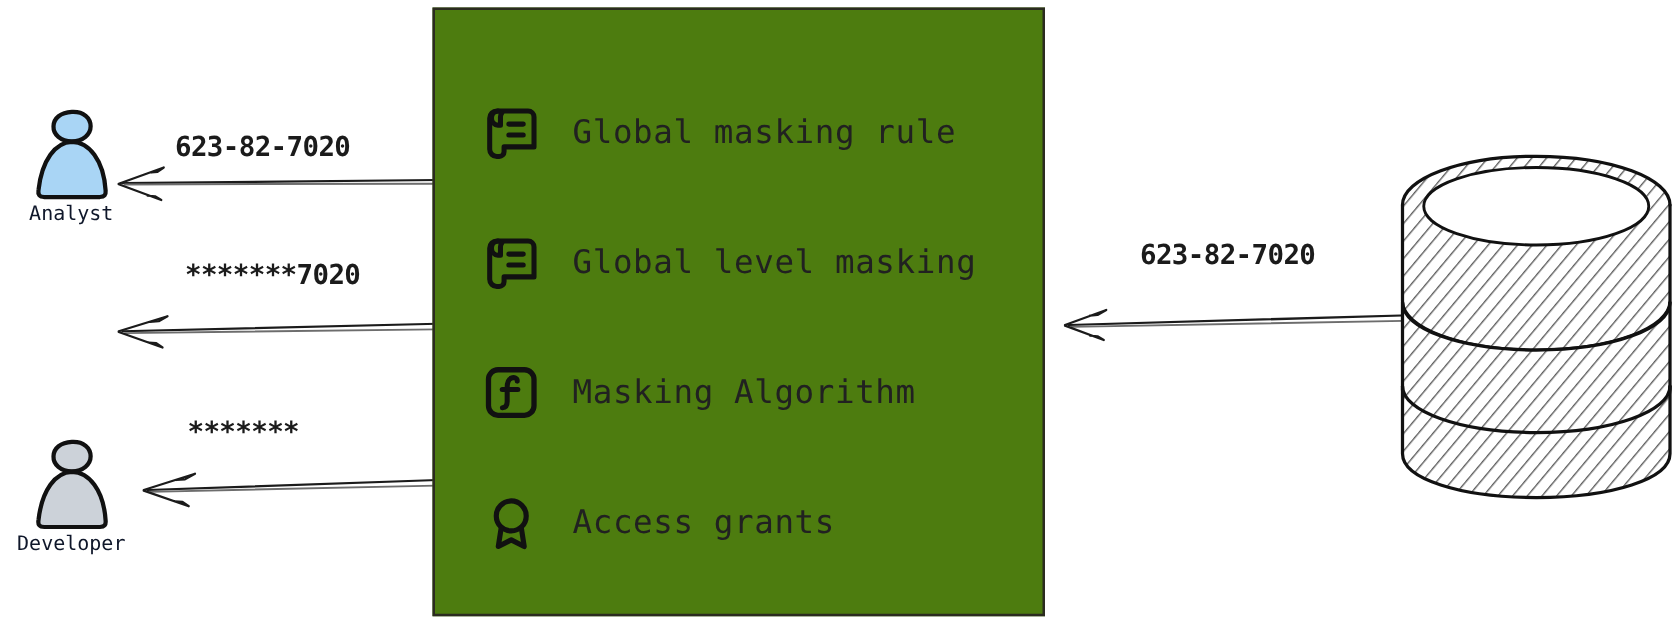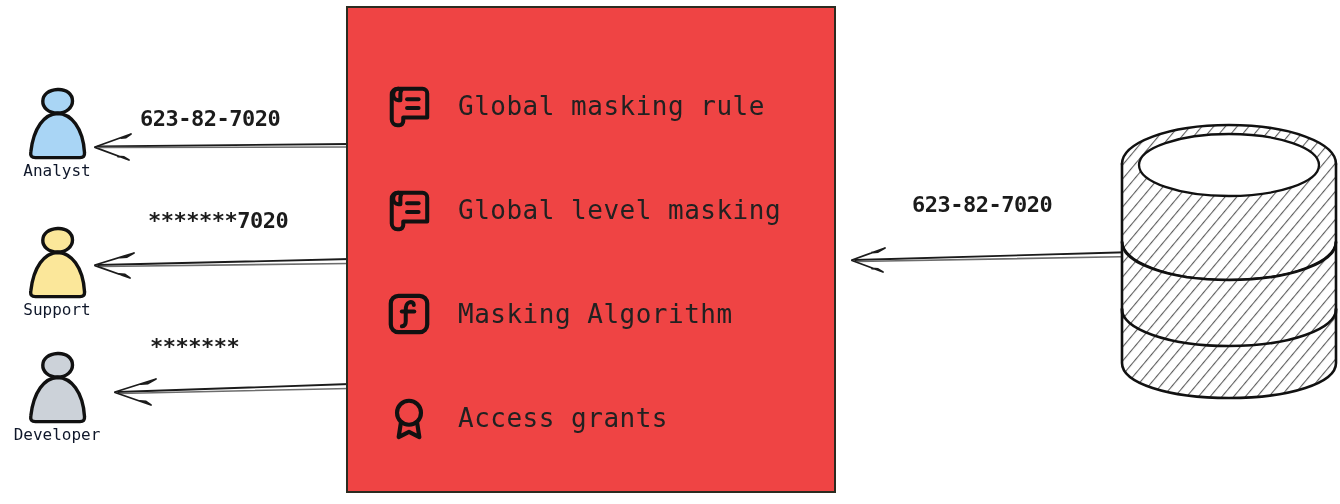--- a/index.html
+++ b/index.html
@@ -73,21 +73,21 @@
   #arrow-developer { left: 108px; top: 370px;  width: 242px; height: 42px; }
   #arrow-db        { left: 845px; top: 238px;  width: 290px; height: 42px; }
 
   
   #policy-card {
     position: absolute;
     left: 346px;
     top: 6px;
     width: 490px;
     height: 487px;
-    background: #ef4444;
+    background: #4d7c0f;
     border: 2.5px solid #2b2b20;
     box-sizing: border-box;
   }
   .policy-list {
     position: absolute;
     left: 0; top: 0;
     width: 100%; height: 100%;
     padding: 46px 0 0 38px;
     box-sizing: border-box;
   }
@@ -128,27 +128,20 @@
 <div class="canvas">
 
   <div class="actor" id="actor-analyst">
     <svg class="figure" viewBox="0 0 86 86">
       <path d="M43.5 9.5 C53 9 58.5 14.5 58.5 21 C58.5 27.5 52.5 33 43.5 33 C34.5 33 28.5 27.5 28.8 21 C29 14.5 34.5 10 43.5 9.5 Z" fill="#a9d5f5" stroke="#111" stroke-width="3.4" stroke-linejoin="round"></path>
       <path d="M43.5 33.5 C57 33.5 69 48 70.5 72.5 C70.8 76 69.5 77.5 66 77.6 L21.5 77.6 C17.5 77.6 16.2 75.8 16.8 72 C19.5 48 30.5 33.8 43.5 33.5 Z" fill="#a9d5f5" stroke="#111" stroke-width="3.4" stroke-linejoin="round"></path>
     </svg>
     <div class="actor-label">Analyst</div>
   </div>
 
-  <div class="actor" id="actor-support">
-    <svg class="figure" viewBox="0 0 86 86">
-      <path d="M43.5 9.5 C53 9 58.5 14.5 58.5 21 C58.5 27.5 52.5 33 43.5 33 C34.5 33 28.5 27.5 28.8 21 C29 14.5 34.5 10 43.5 9.5 Z" fill="#fbe79a" stroke="#111" stroke-width="3.4" stroke-linejoin="round"></path>
-      <path d="M43.5 33.5 C57 33.5 69 48 70.5 72.5 C70.8 76 69.5 77.5 66 77.6 L21.5 77.6 C17.5 77.6 16.2 75.8 16.8 72 C19.5 48 30.5 33.8 43.5 33.5 Z" fill="#fbe79a" stroke="#111" stroke-width="3.4" stroke-linejoin="round"></path>
-    </svg>
-    <div class="actor-label">Support</div>
-  </div>
 
   <div class="actor" id="actor-developer">
     <svg class="figure" viewBox="0 0 86 86">
       <path d="M43.5 9.5 C53 9 58.5 14.5 58.5 21 C58.5 27.5 52.5 33 43.5 33 C34.5 33 28.5 27.5 28.8 21 C29 14.5 34.5 10 43.5 9.5 Z" fill="#ccd2d9" stroke="#111" stroke-width="3.4" stroke-linejoin="round"></path>
       <path d="M43.5 33.5 C57 33.5 69 48 70.5 72.5 C70.8 76 69.5 77.5 66 77.6 L21.5 77.6 C17.5 77.6 16.2 75.8 16.8 72 C19.5 48 30.5 33.8 43.5 33.5 Z" fill="#ccd2d9" stroke="#111" stroke-width="3.4" stroke-linejoin="round"></path>
     </svg>
     <div class="actor-label">Developer</div>
   </div>
 
   <div class="flow-label" id="label-analyst">623-82-7020</div>

